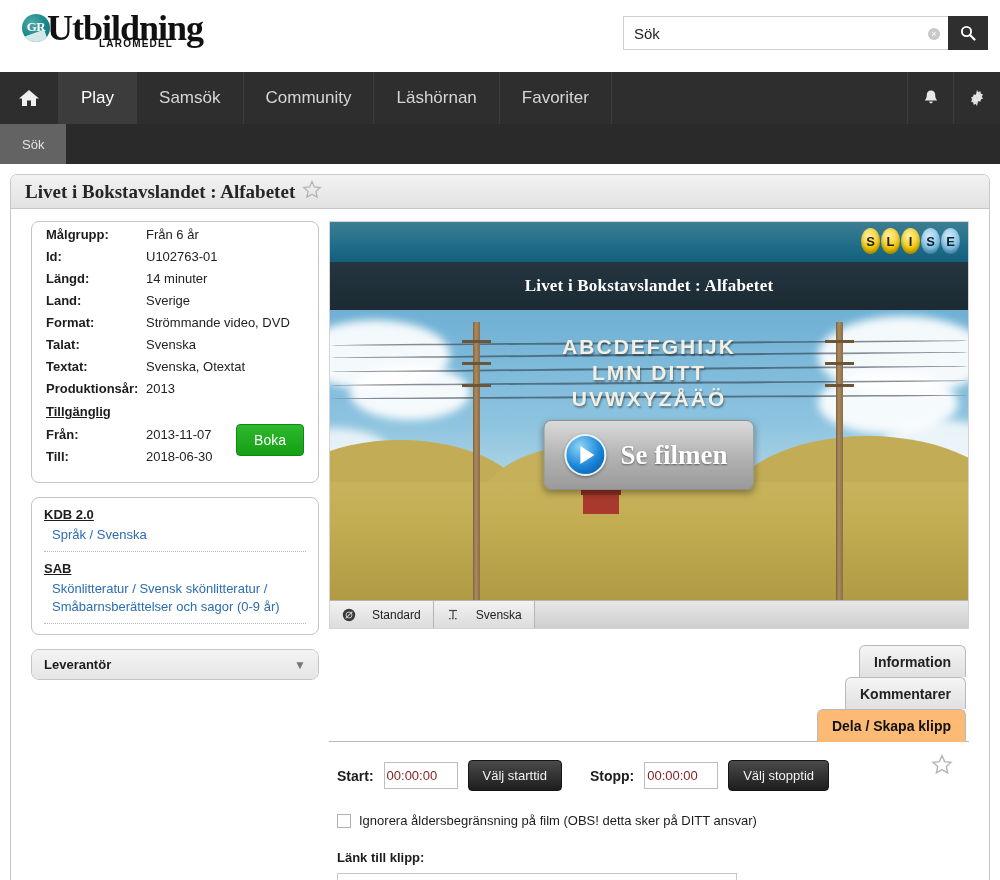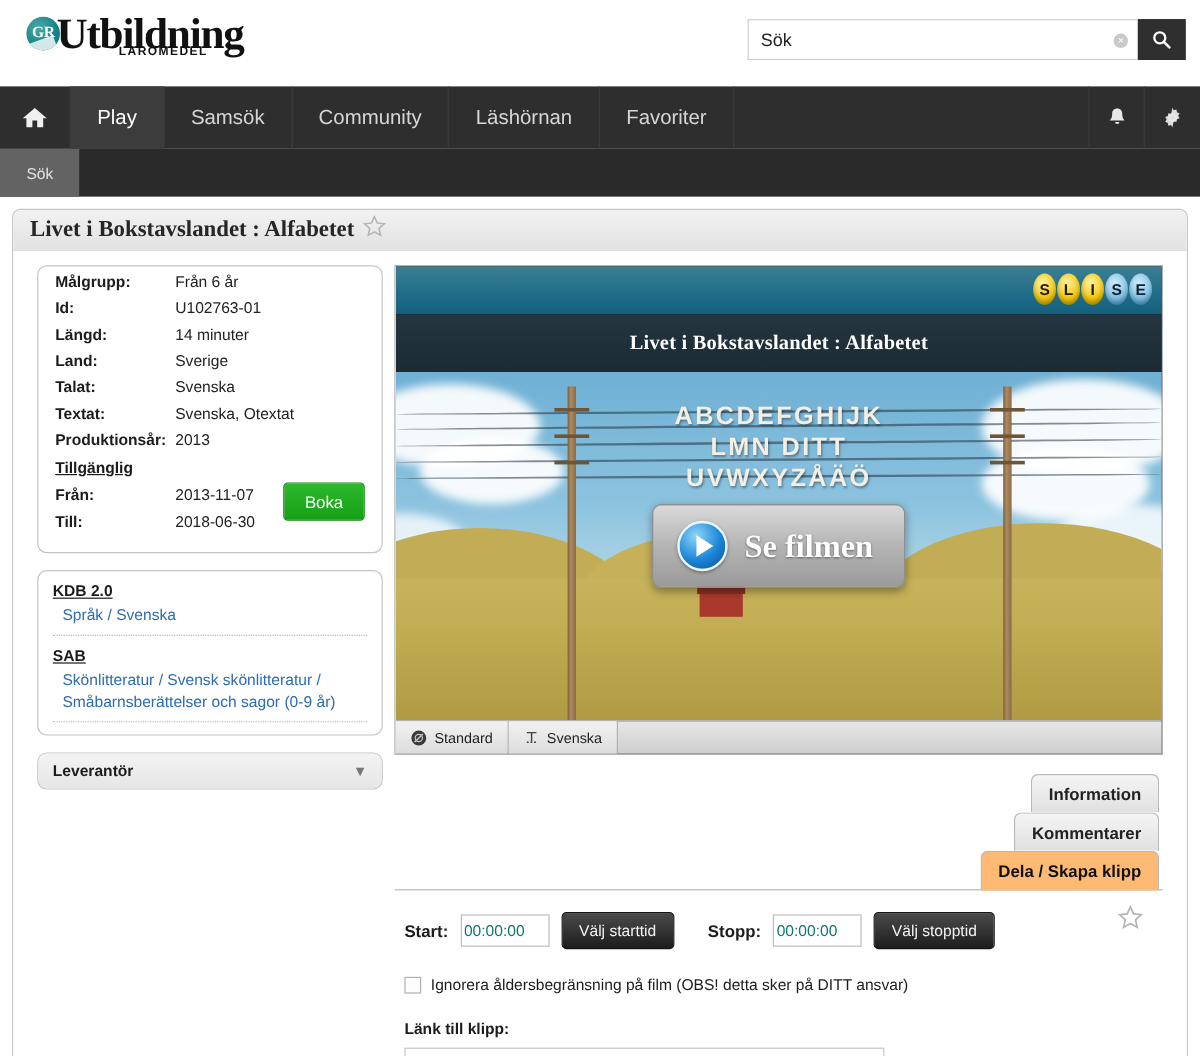--- a/index.html
+++ b/index.html
@@ -417,21 +417,21 @@
     text-shadow: 0 1px 2px rgba(0,0,0,.45);
   }
 
   .player-bottombar {
     height: 28px;
     background: linear-gradient(#e7e7e7, #cfcfcf);
     border-top: 1px solid #b4b4b4;
     display: flex; align-items: stretch;
   }
   .pb-item {
-    display: flex; align-items: center; gap: 6px;
+    display: flex; align-items: center; gap: 16px;
     padding: 0 12px;
     font: 12px "Liberation Sans", sans-serif;
     color: #222;
     background: linear-gradient(#f2f2f2, #dcdcdc);
     border-right: 1px solid #b4b4b4;
     cursor: pointer;
   }
 
   
   .tabs {
@@ -462,21 +462,21 @@
   }
 
   .tab-panel { padding: 18px 8px 0 8px; width: 640px; position: relative; }
   .time-row { display: flex; align-items: center; gap: 10px; }
   .tf-label { font: bold 14px "Liberation Sans", sans-serif; color:#1c1c1c; }
   .time-input {
     width: 74px; height: 27px;
     border: 1px solid #bdbdbd;
     background: #fff;
     font: 13px "Liberation Sans", sans-serif;
-    color:#0f766e;
+    color:#7f1d1d;
     padding: 0 2px;
     outline: none;
   }
   .dark-btn {
     background: linear-gradient(#4a4a4a, #1d1d1d);
     border: 1px solid #151515;
     border-radius: 4px;
     color: #f2f2f2;
     font: 13px "Liberation Sans", sans-serif;
     padding: 7px 14px;
@@ -598,20 +598,24 @@
           </div>
           <div class="meta-row">
             <span class="meta-label">Längd:</span>
             <span class="meta-val">14 minuter</span>
           </div>
           <div class="meta-row">
             <span class="meta-label">Land:</span>
             <span class="meta-val">Sverige</span>
           </div>
           <div class="meta-row">
+            <span class="meta-label">Format:</span>
+            <span class="meta-val">Strömmande video, DVD</span>
+          </div>
+          <div class="meta-row">
             <span class="meta-label">Talat:</span>
             <span class="meta-val">Svenska</span>
           </div>
           <div class="meta-row">
             <span class="meta-label">Textat:</span>
             <span class="meta-val">Svenska, Otextat</span>
           </div>
           <div class="meta-row">
             <span class="meta-label">Produktionsår:</span>
             <span class="meta-val">2013</span>

